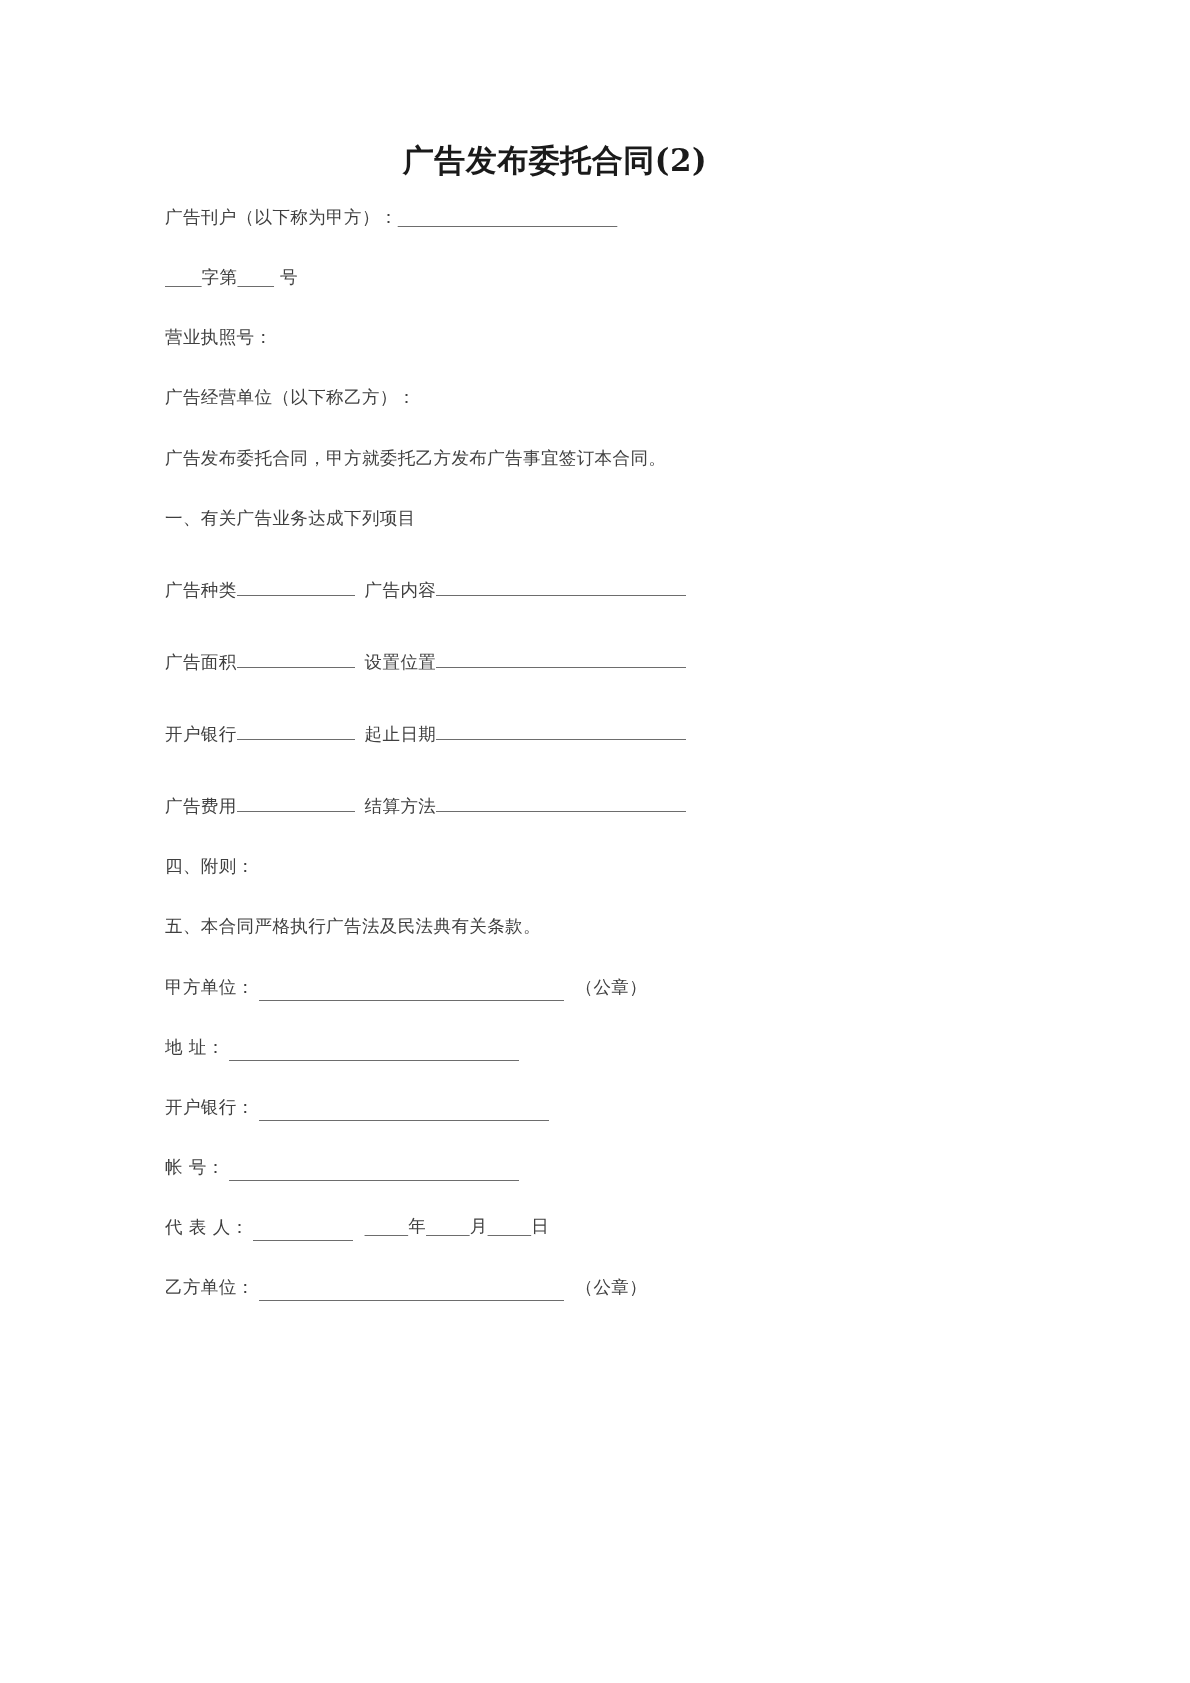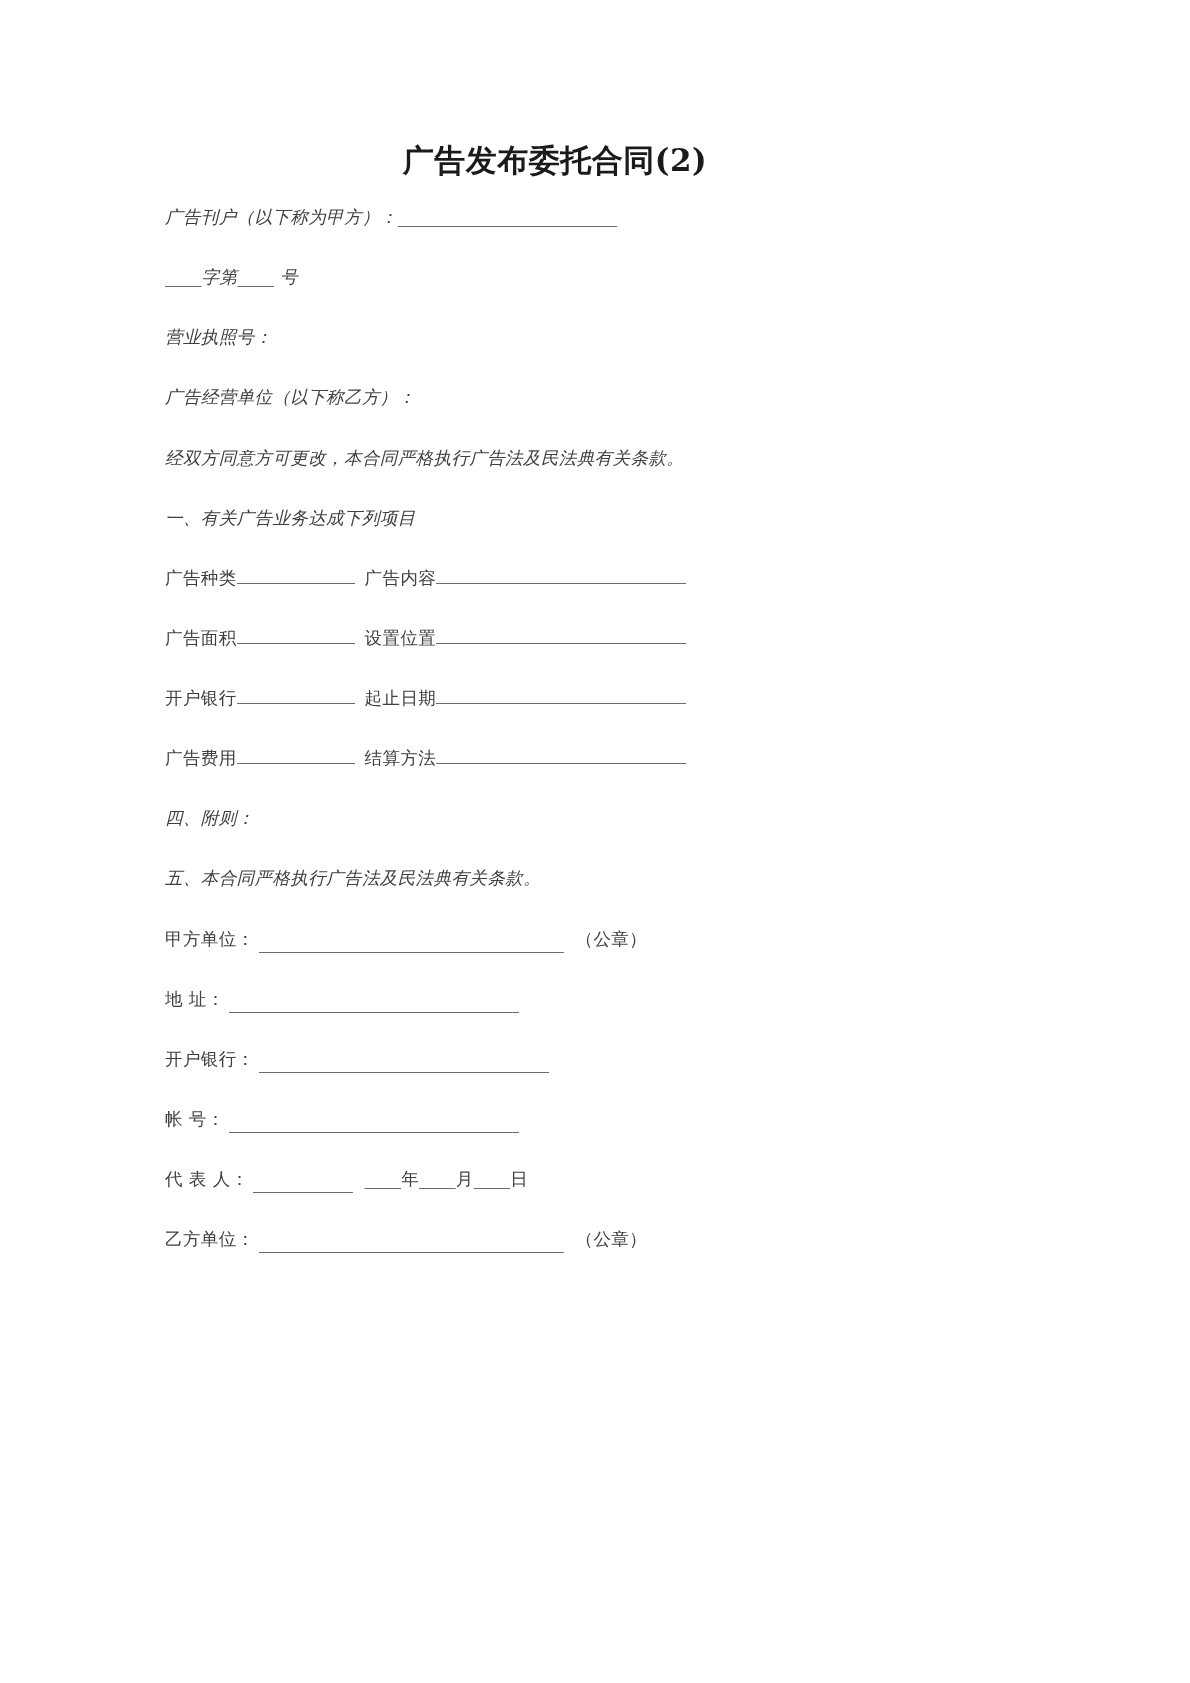--- a/index.html
+++ b/index.html
@@ -37,39 +37,38 @@
     letter-spacing: 0.5px;
     padding-right: 100px;
   }
   .para {
     font-size: 17.5px;
     line-height: 1.55;
     color: #3f3f3f;
     margin: 0 0 33px 0;
     white-space: pre;
     letter-spacing: 0.4px;
-    font-style: italic;
   }
   .para .ul {
     text-decoration: underline;
     text-decoration-color: #6d6d6d;
     text-underline-offset: 3px;
     text-decoration-thickness: 1px;
     color: transparent;
   }
   .form-row {
     font-size: 17.5px;
     line-height: 1.55;
     color: #3f3f3f;
     margin: 0 0 33px 0;
     display: flex;
     align-items: baseline;
     letter-spacing: 0.4px;
   }
-  .form-row .label { white-space: pre; }
+  .form-row .label { white-space: pre; margin-top: 12px; }
   .form-row .blank-short {
     display: inline-block;
     width: 118px;
     border-bottom: 1px solid #6d6d6d;
     height: 15px;
     margin-right: 10px;
   }
   .form-row .blank-long {
     display: inline-block;
     width: 250px;
@@ -101,21 +100,21 @@
     margin: 0 0 0 4px;
   }
   .sign-row .line-c {
     display: inline-block;
     width: 100px;
     border-bottom: 1px solid #6d6d6d;
     height: 15px;
     margin: 0 12px 0 4px;
   }
   .sign-row .seal { white-space: pre; }
-  .sign-row .date { white-space: pre; }
+  .sign-row .date { white-space: pre; font-family: Liberation Mono, monospace; }
   .sign-row .date .ul {
     text-decoration: underline;
     text-decoration-color: #6d6d6d;
     text-underline-offset: 3px;
     text-decoration-thickness: 1px;
     color: transparent;
   }
 </style>
 </head>
 <body>
@@ -126,21 +125,21 @@
     <h1 class="doc-title">广告发布委托合同(2)</h1>
 
     <p class="para"><span>广告刊户（以下称为甲方）：</span><span class="ul">________________________</span></p>
 
     <p class="para"><span class="ul">____</span><span>字第</span><span class="ul">____</span><span> 号</span></p>
 
     <p class="para">营业执照号：</p>
 
     <p class="para">广告经营单位（以下称乙方）：</p>
 
-    <p class="para">经双方同意方可更改，本合同严格执行广告法及民法典有关条款。</p>
+    <p class="para">广告发布委托合同，甲方就委托乙方发布广告事宜签订本合同。</p>
 
     <p class="para">一、有关广告业务达成下列项目</p>
 
     <div class="form-row">
       <span class="label">广告种类</span>
       <span class="blank-short"></span>
       <span class="label">广告内容</span>
       <span class="blank-long"></span>
     </div>
 

